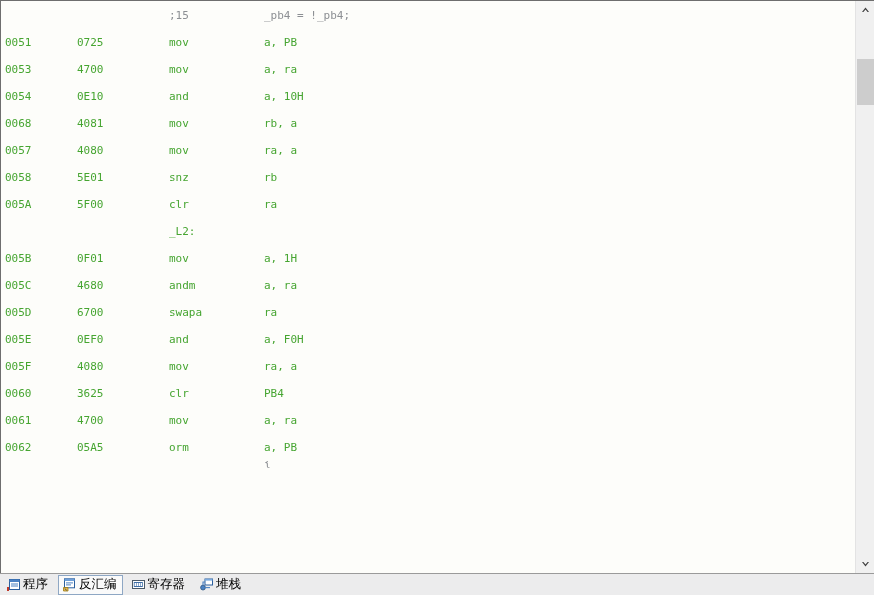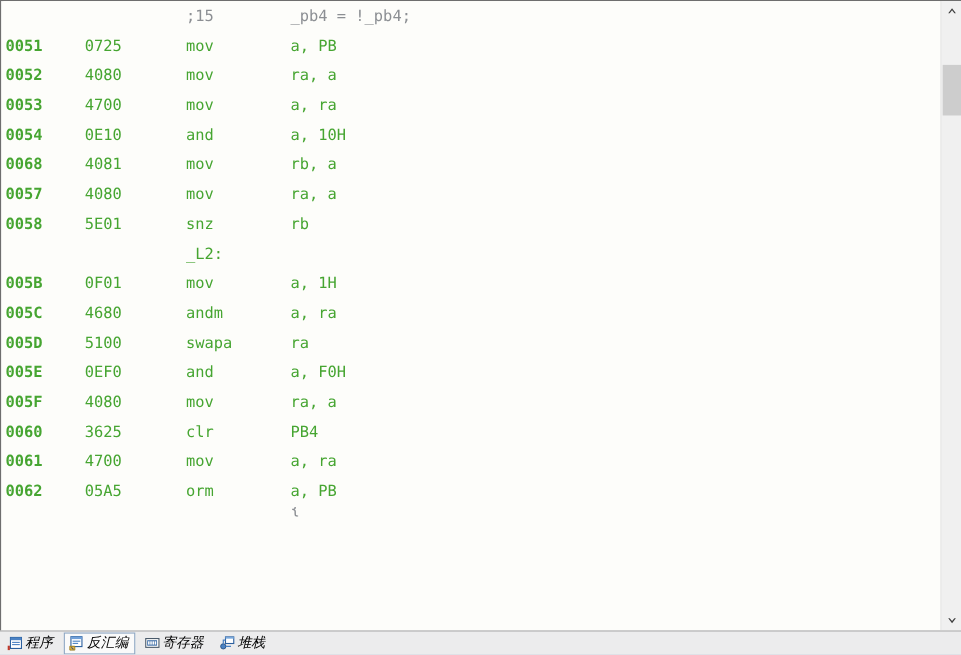--- a/index.html
+++ b/index.html
@@ -40,29 +40,28 @@
   .code-scroll {
     position: absolute;
     top: 1px; left: 0;
     width: 100%;
   }
   .row {
     height: 27px;
     line-height: 27px;
     white-space: pre;
     font-family: "DejaVu Sans Mono", "Liberation Mono", monospace;
-    font-size: 14px;
+    font-size: 11px;
     letter-spacing: 0px;
   }
   .col-addr {
     display: inline-block;
     width: 76px;
     padding-left: 4px;
     color: #46a531;
-    font-weight: bold;
   }
   .col-opcode {
     display: inline-block;
     width: 92px;
     color: #46a531;
   }
   .col-mnem {
     display: inline-block;
     width: 95px;
     color: #46a531;
@@ -141,51 +140,51 @@
   .tab.active {
     background: #fafafa;
     border: 1px solid #8ea7c4;
     border-bottom-color: #8ea7c4;
   }
   .tab .ticon {
     width: 15px; height: 14px;
     flex: 0 0 auto;
     display: block;
   }
-  .tab .tlabel { white-space: nowrap; font-style: italic; }
+  .tab .tlabel { white-space: nowrap; }
 
   .left-edge {
     position: absolute;
     top: 0; left: 0; width: 2px; height: 100%;
     background: #9d9d9d;
     pointer-events: none;
   }
 </style>
 </head>
 <body>
 
 <div id="app">
 
   <div class="pane">
     <div class="left-edge"></div>
 
     <div class="code-area">
       <div class="code-scroll" id="code-rows">
           <div class="row src"><span class="col-addr"></span><span class="col-opcode"></span><span class="col-mnem">;15</span><span class="col-oper">_pb4 = !_pb4;</span></div>
           <div class="row"><span class="col-addr">0051</span><span class="col-opcode">0725</span><span class="col-mnem">mov</span><span class="col-oper">a, PB</span></div>
-          <div class="row"><span class="col-addr">0052</span><span class="col-opcode">4080</span><span class="col-mnem">mov</span><span class="col-oper">ra, a</span></div>
           <div class="row"><span class="col-addr">0053</span><span class="col-opcode">4700</span><span class="col-mnem">mov</span><span class="col-oper">a, ra</span></div>
           <div class="row"><span class="col-addr">0054</span><span class="col-opcode">0E10</span><span class="col-mnem">and</span><span class="col-oper">a, 10H</span></div>
           <div class="row"><span class="col-addr">0068</span><span class="col-opcode">4081</span><span class="col-mnem">mov</span><span class="col-oper">rb, a</span></div>
           <div class="row"><span class="col-addr">0057</span><span class="col-opcode">4080</span><span class="col-mnem">mov</span><span class="col-oper">ra, a</span></div>
           <div class="row"><span class="col-addr">0058</span><span class="col-opcode">5E01</span><span class="col-mnem">snz</span><span class="col-oper">rb</span></div>
+          <div class="row"><span class="col-addr">005A</span><span class="col-opcode">5F00</span><span class="col-mnem">clr</span><span class="col-oper">ra</span></div>
           <div class="row label"><span class="col-addr"></span><span class="col-opcode"></span><span class="col-mnem">_L2:</span><span class="col-oper"></span></div>
           <div class="row"><span class="col-addr">005B</span><span class="col-opcode">0F01</span><span class="col-mnem">mov</span><span class="col-oper">a, 1H</span></div>
           <div class="row"><span class="col-addr">005C</span><span class="col-opcode">4680</span><span class="col-mnem">andm</span><span class="col-oper">a, ra</span></div>
-          <div class="row"><span class="col-addr">005D</span><span class="col-opcode">5100</span><span class="col-mnem">swapa</span><span class="col-oper">ra</span></div>
+          <div class="row"><span class="col-addr">005D</span><span class="col-opcode">6700</span><span class="col-mnem">swapa</span><span class="col-oper">ra</span></div>
           <div class="row"><span class="col-addr">005E</span><span class="col-opcode">0EF0</span><span class="col-mnem">and</span><span class="col-oper">a, F0H</span></div>
           <div class="row"><span class="col-addr">005F</span><span class="col-opcode">4080</span><span class="col-mnem">mov</span><span class="col-oper">ra, a</span></div>
           <div class="row"><span class="col-addr">0060</span><span class="col-opcode">3625</span><span class="col-mnem">clr</span><span class="col-oper">PB4</span></div>
           <div class="row"><span class="col-addr">0061</span><span class="col-opcode">4700</span><span class="col-mnem">mov</span><span class="col-oper">a, ra</span></div>
           <div class="row"><span class="col-addr">0062</span><span class="col-opcode">05A5</span><span class="col-mnem">orm</span><span class="col-oper">a, PB</span></div>
           <div class="row src clipped"><span class="col-addr"></span><span class="col-opcode"></span><span class="col-mnem"></span><span class="col-oper">{</span></div>
         </div>
     </div>
 
     <div class="vscroll">

